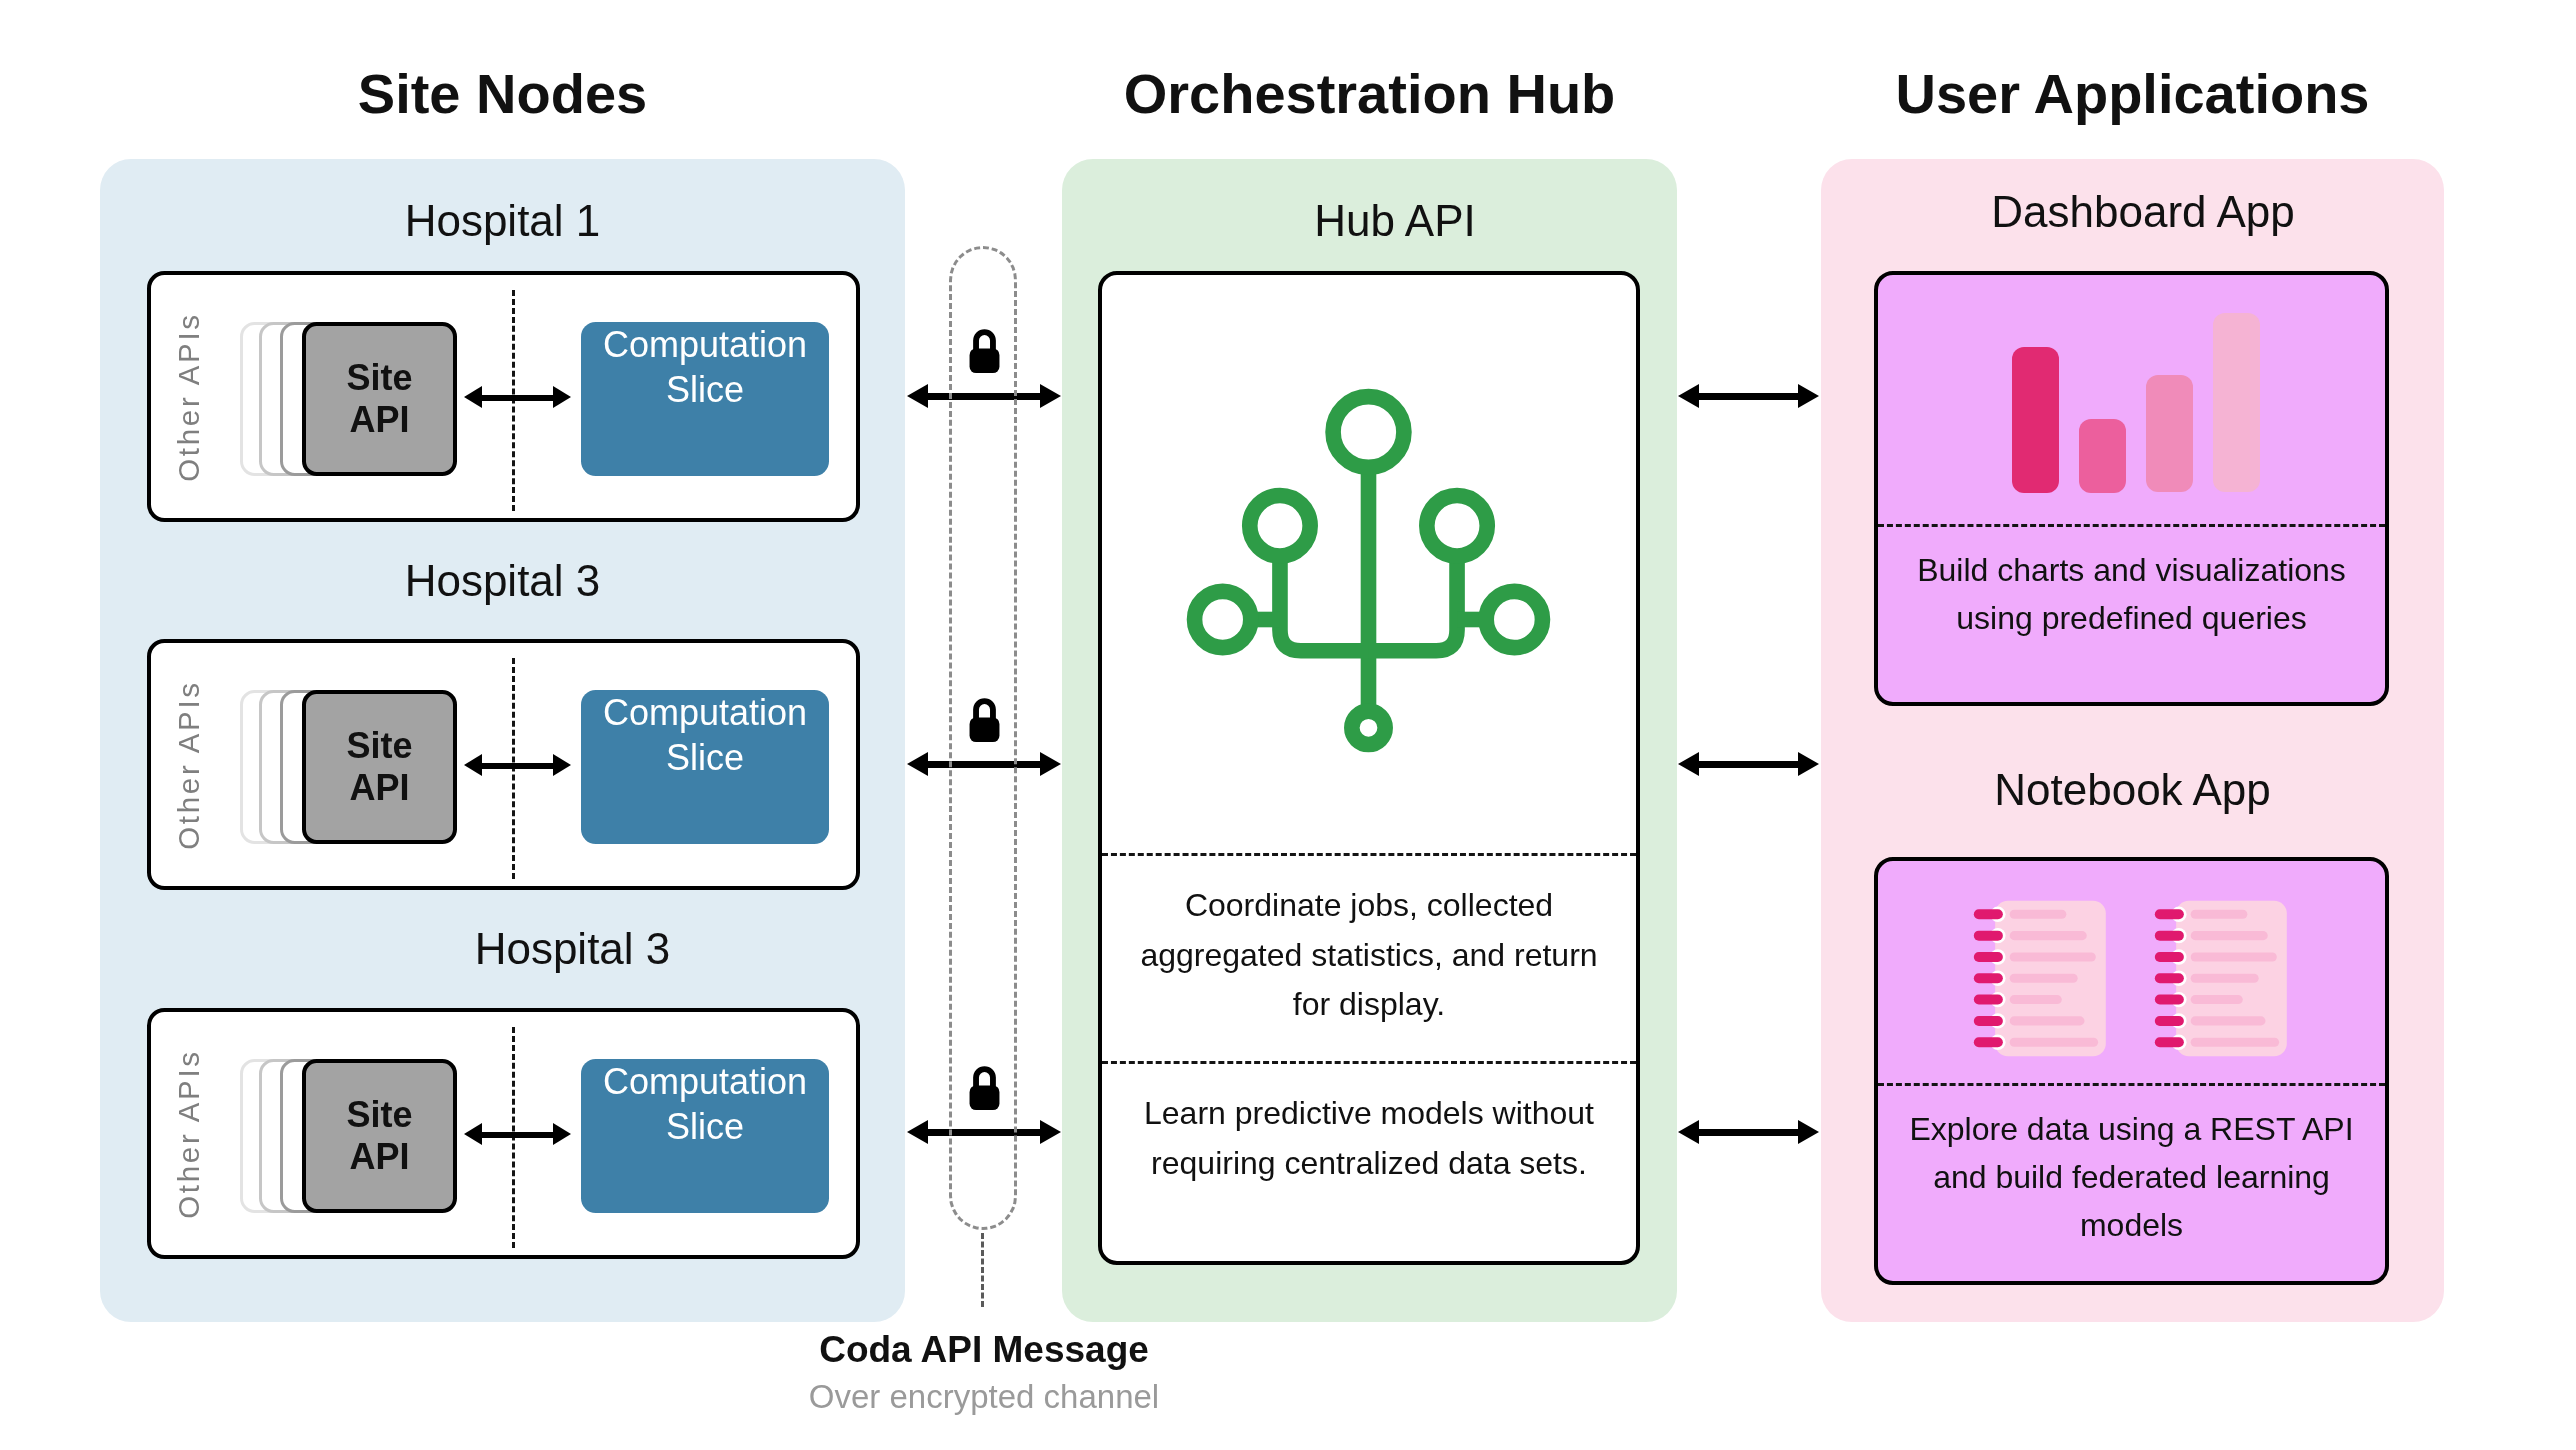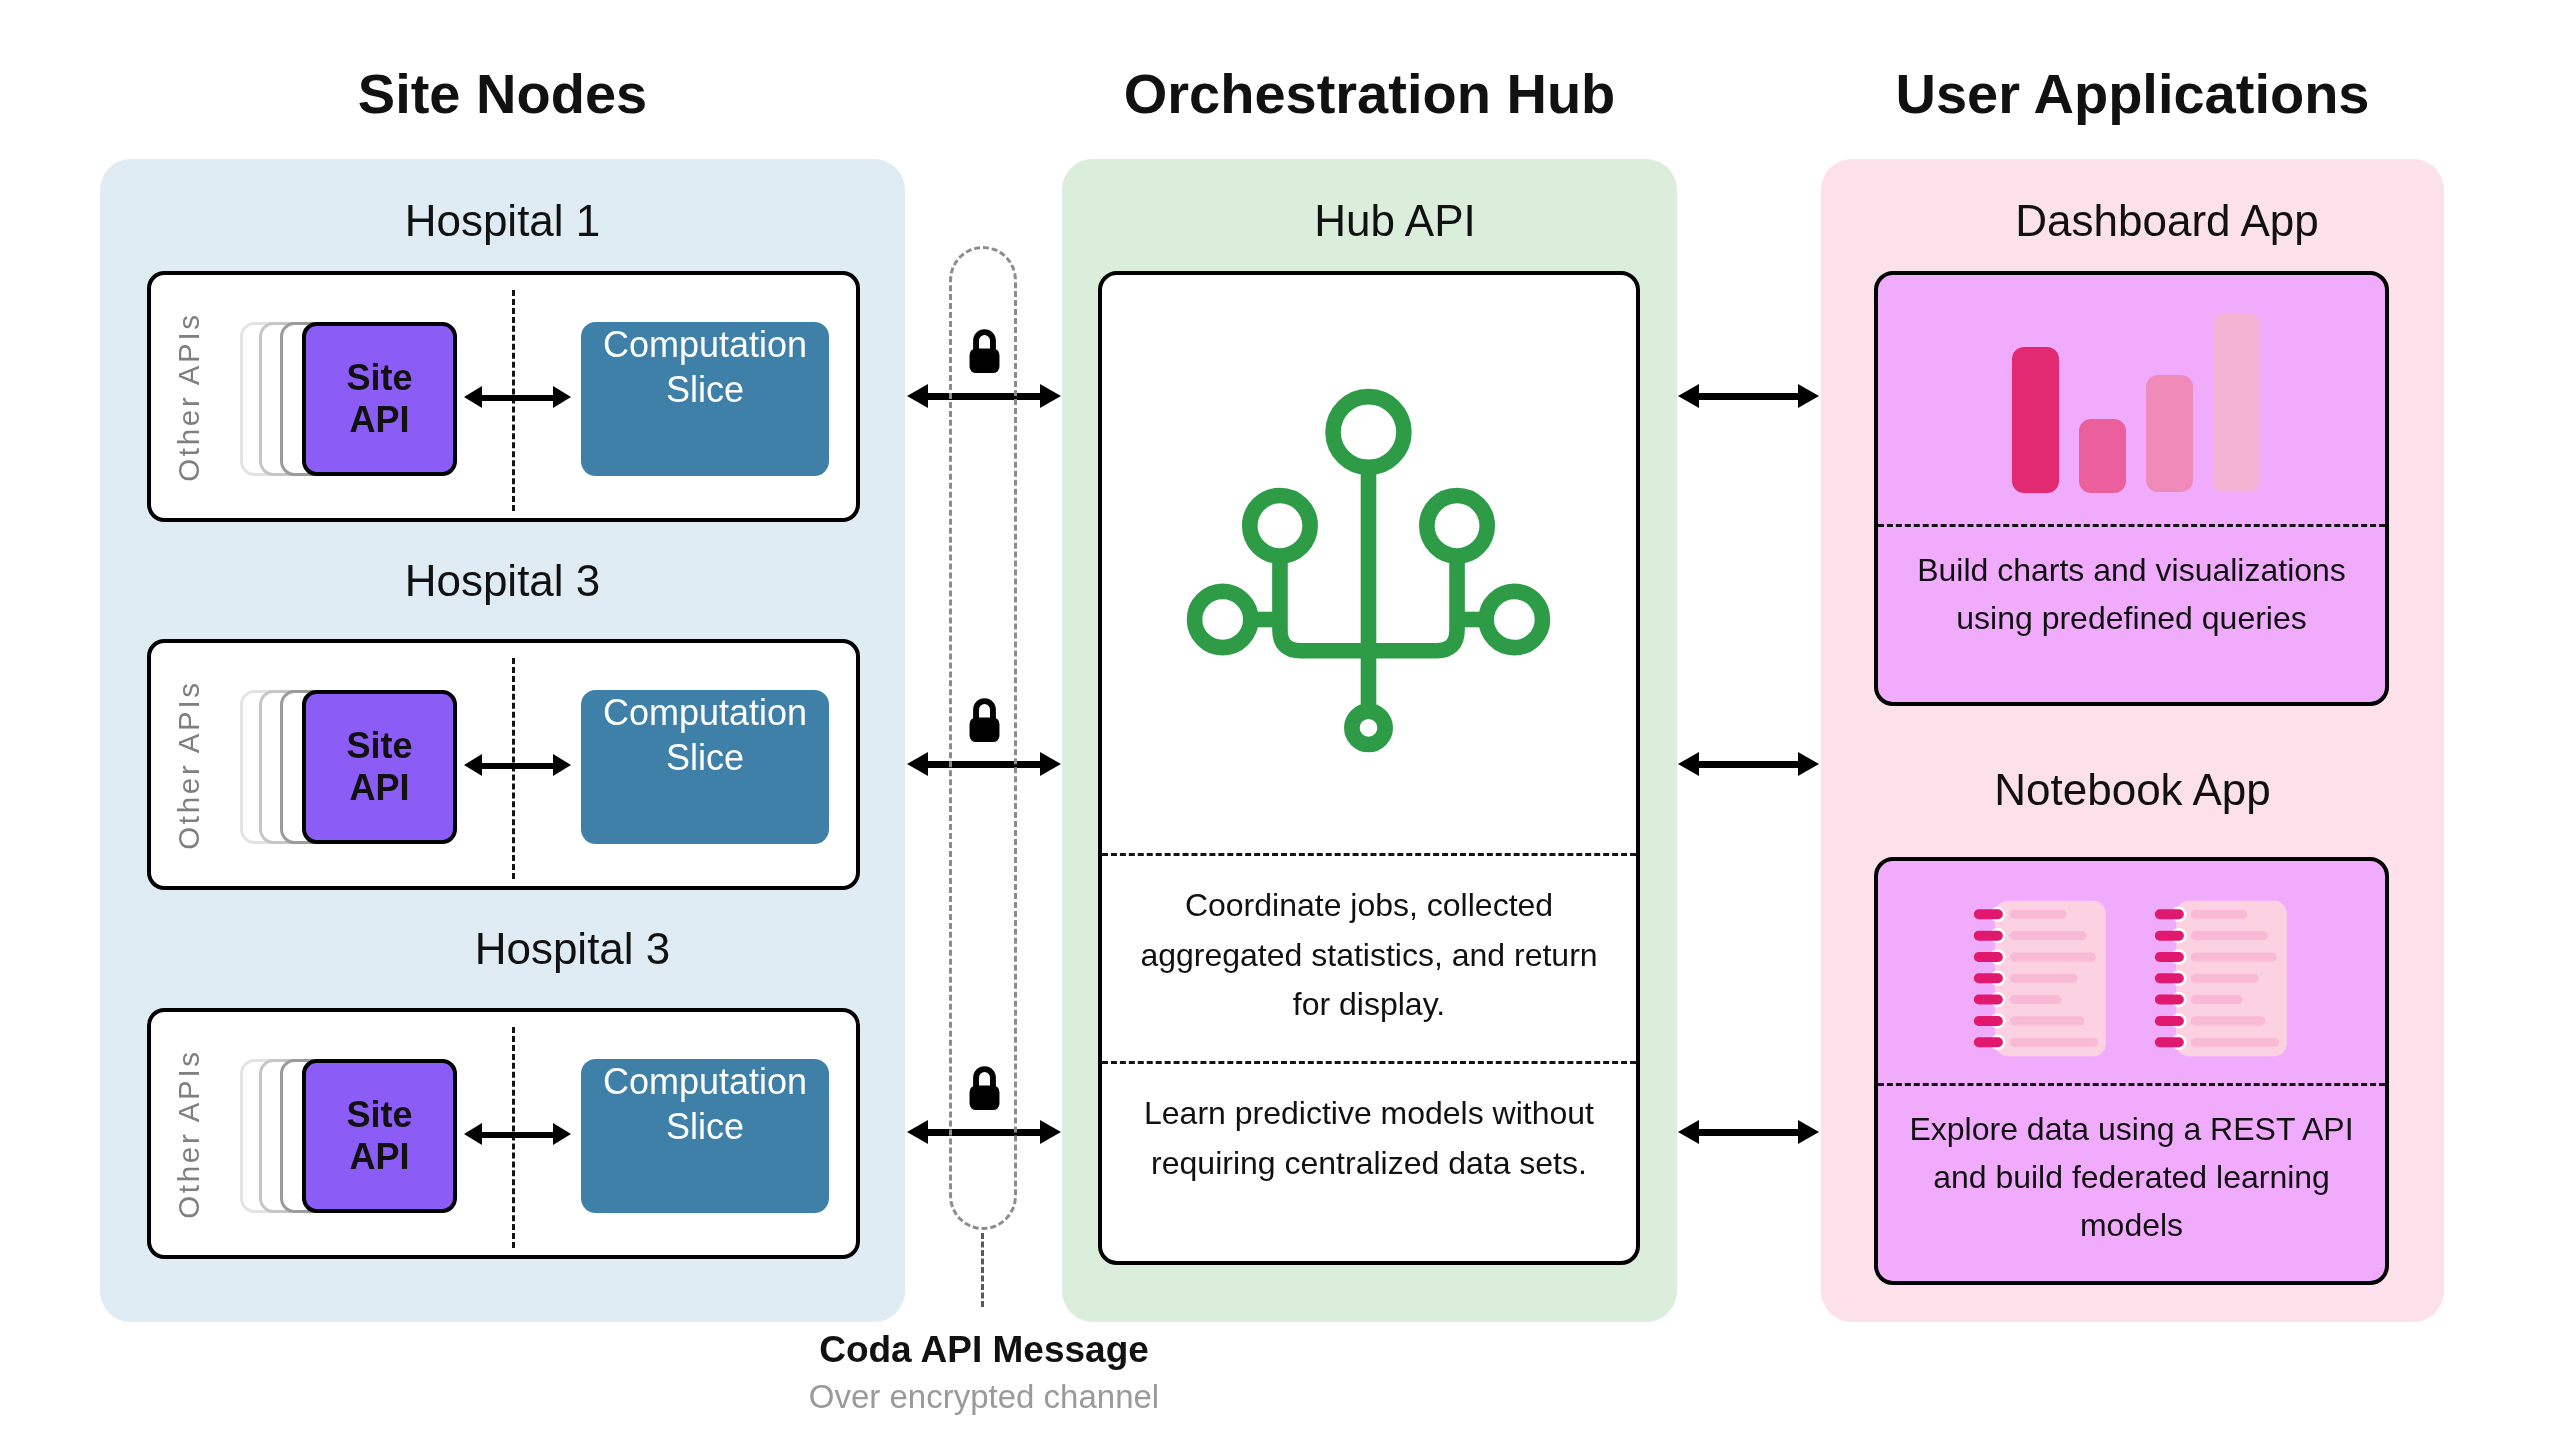--- a/index.html
+++ b/index.html
@@ -46,21 +46,21 @@
   }
   .ghost-card{
     position:absolute;top:47px;width:155px;height:154px;
     background:#fff;border-radius:14.7px;box-sizing:border-box;border:3.3px solid #DFDFDF;
   }
   .ghost-card.g1{left:89px;border-color:#E3E3E3;}
   .ghost-card.g2{left:108px;border-color:#C6C6C6;}
   .ghost-card.g3{left:129px;border-color:#9B9B9B;}
   .site-api-card{
     position:absolute;left:151px;top:47px;width:155px;height:154px;
-    background:#8b5cf6;border:4.7px solid #000;border-radius:14.7px;box-sizing:border-box;
+    background:#a3a3a3;border:4.7px solid #000;border-radius:14.7px;box-sizing:border-box;
     display:flex;align-items:center;justify-content:center;text-align:center;
   }
   .site-api-card span{width:100px;font-size:36px;font-weight:600;line-height:1.18;}
   .hospital-divider{
     position:absolute;left:361px;top:14.7px;height:221px;width:0;
     border-left:3.3px dashed #141414;
   }
   .computation-slice{
     position:absolute;left:430px;top:47px;width:248px;height:154px;
     background:#3E80A8;border-radius:14.7px;
@@ -267,21 +267,21 @@
         <circle cx="320" cy="228" r="27"></circle>
         <circle cx="180" cy="332" r="16"></circle>
       </g>
     </svg>
     <div class="hub-divider" style="top:578px;"></div>
     <div class="hub-text" style="top:606px;">Coordinate jobs, collected aggregated statistics, and return for display.</div>
     <div class="hub-divider" style="top:786px;"></div>
     <div class="hub-text" style="top:814px;">Learn predictive models without requiring centralized data sets.</div>
   </div>
 
-  <div class="section-title" style="left:1821px;width:644px;top:198px;padding-left:24px;">Dashboard App</div>
+  <div class="section-title" style="left:1821px;width:644px;top:189px;">Dashboard App</div>
   <div class="app-box" id="dashboard-box">
     <div>
       <div class="bar b1"></div>
       <div class="bar b2"></div>
       <div class="bar b3"></div>
       <div class="bar b4"></div>
     </div>
     <div class="app-divider" style="top:249px;"></div>
     <div class="app-text" style="top:271px;">Build charts and visualizations using predefined queries</div>
   </div>

